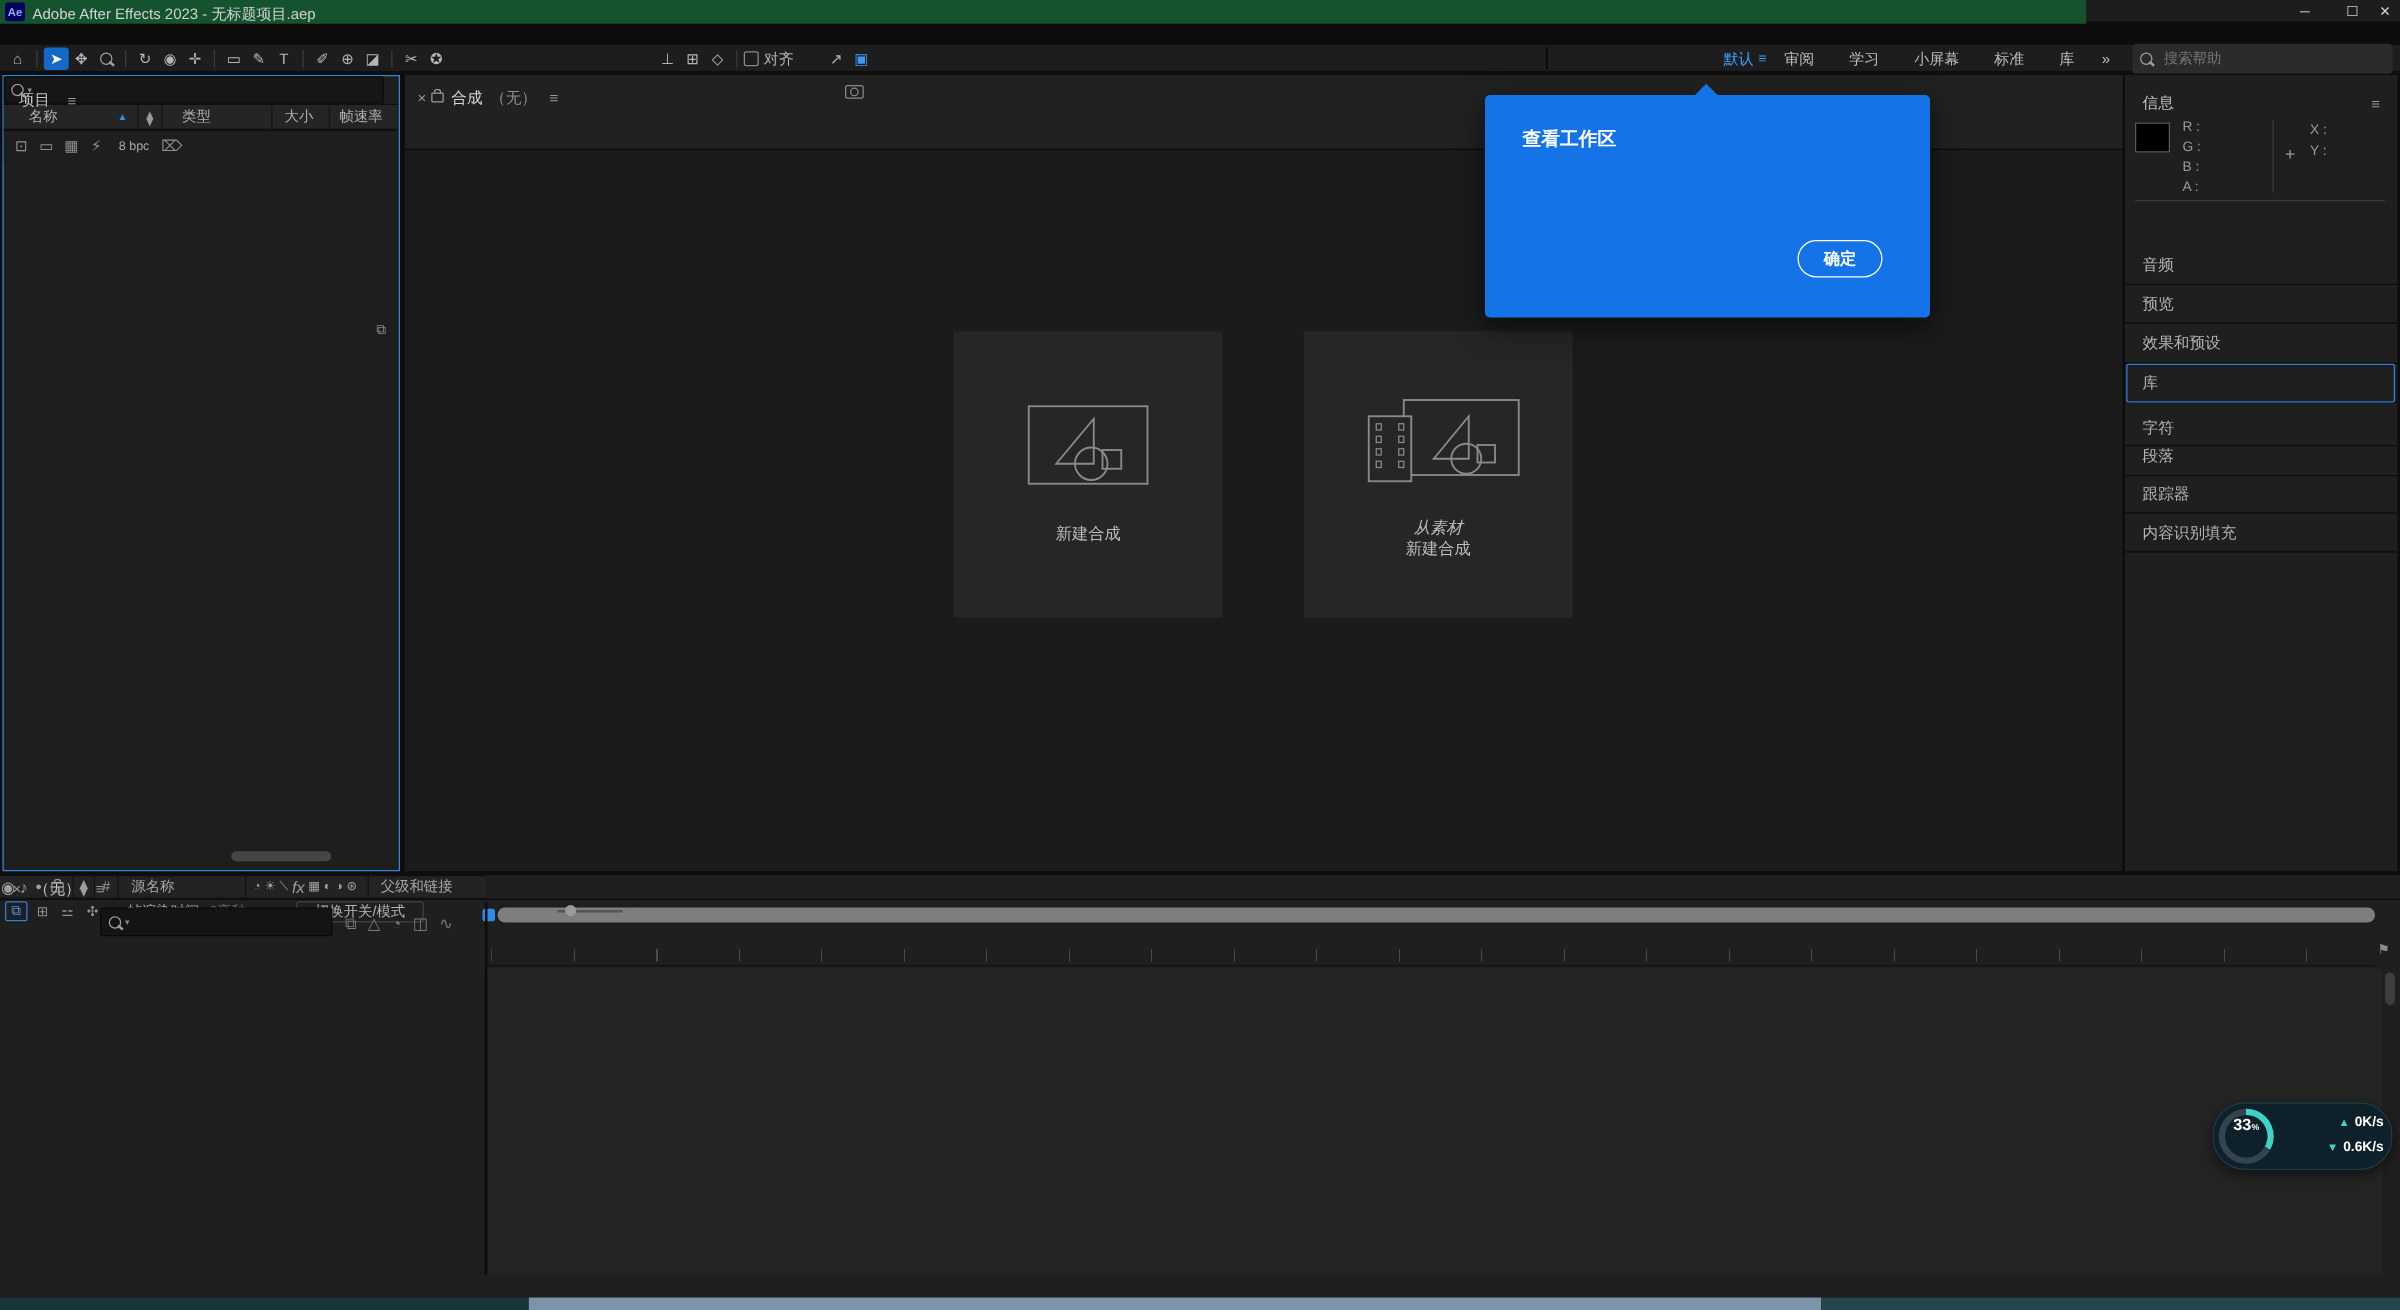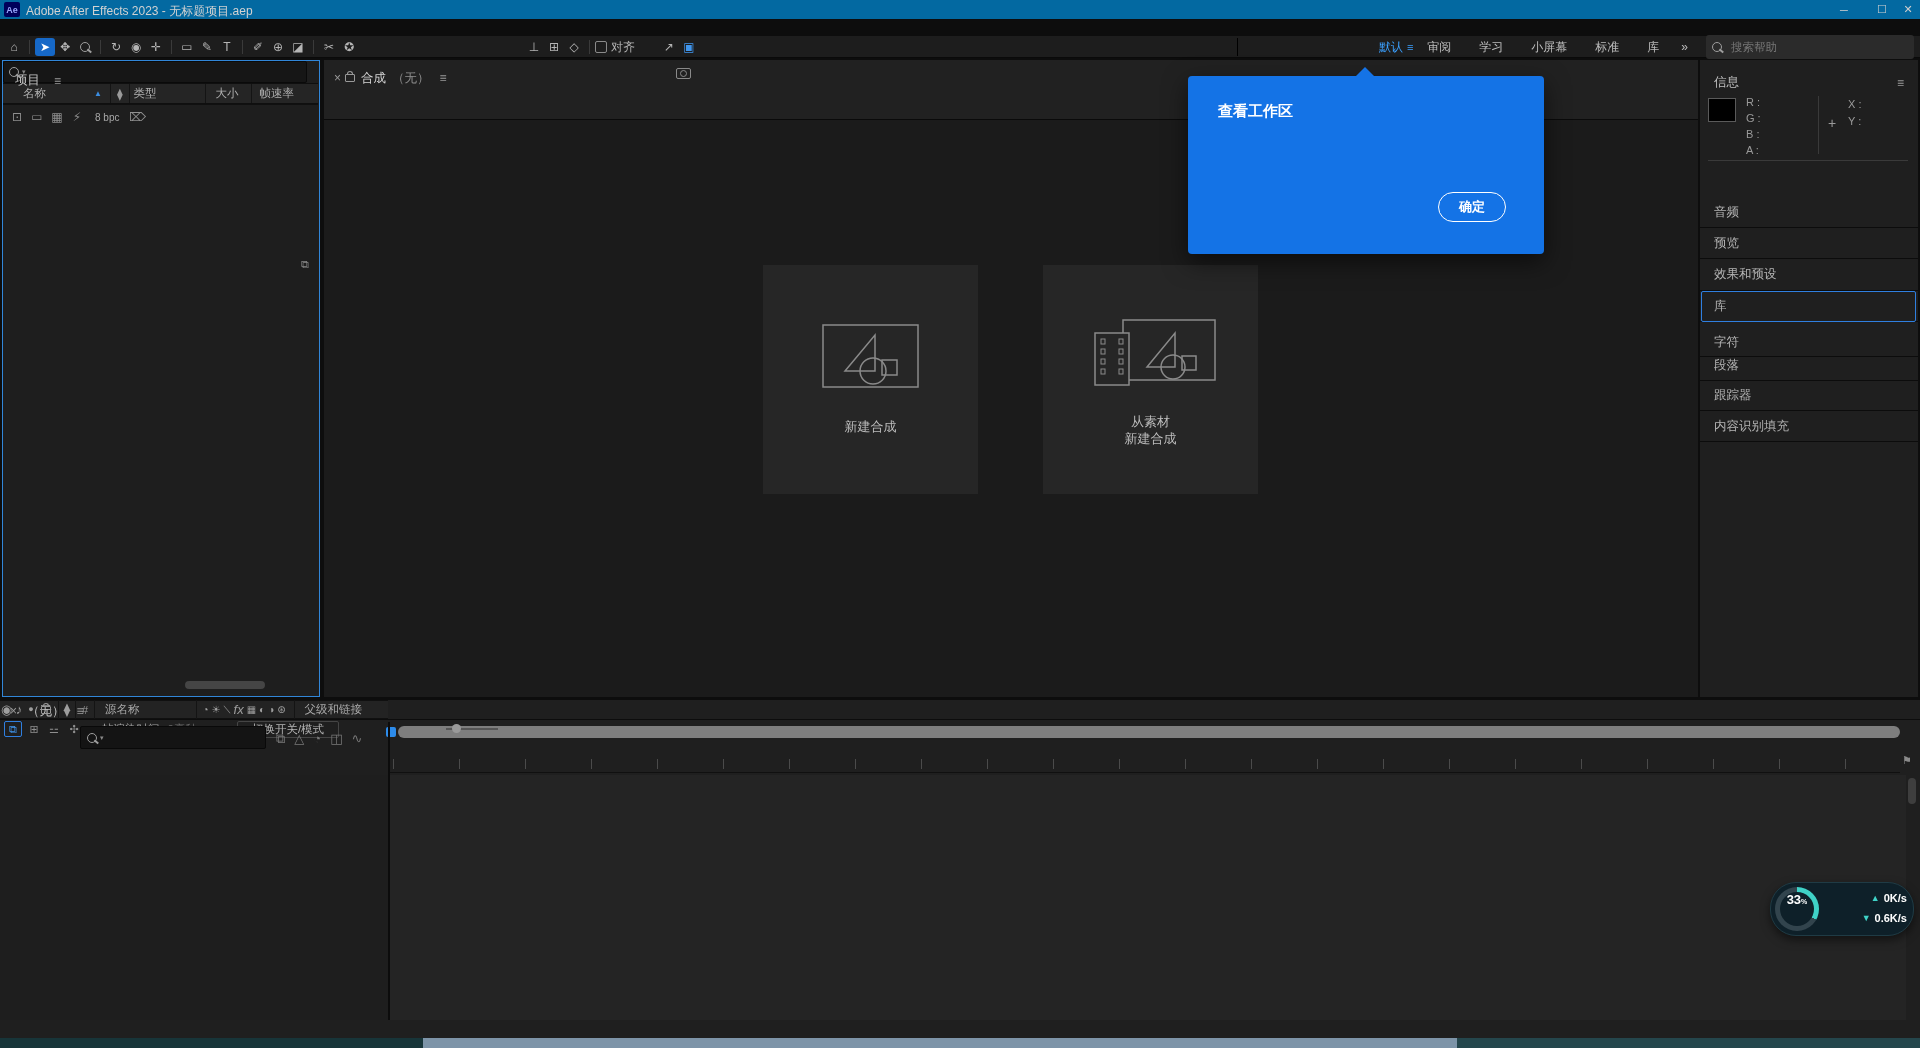--- a/index.html
+++ b/index.html
@@ -5,21 +5,21 @@
   html,body{margin:0;padding:0;background:#000;}
   #app{position:relative;width:1920px;height:1048px;background:#0d0d0d;overflow:hidden;
        font-family:"Liberation Sans","DejaVu Sans",sans-serif;color:#c8c8c8;
        -webkit-font-smoothing:antialiased;}
   .abs{position:absolute;}
   .row{display:flex;align-items:center;}
   .dim{color:#8a8a8a;}
   .vsep{width:1px;height:14px;background:#3a3a3a;margin:0 5px;}
   .icon{display:inline-flex;align-items:center;justify-content:center;color:#9e9e9e;font-size:13px;line-height:1;}
   
-  #titlebar{left:0;top:0;width:1920px;height:19px;background:#0369a1;}
+  #titlebar{left:0;top:0;width:1669px;height:19px;background:#14532d;}
   #ae-logo{left:4px;top:2px;width:16px;height:15px;background:#00005b;color:#99a8ff;
            font-size:9px;font-weight:bold;display:flex;align-items:center;justify-content:center;border-radius:2px;}
   #win-title{left:26px;top:3px;font-size:12px;color:#d2d2d2;white-space:nowrap;}
   .winbtn{top:0;width:38px;height:19px;display:flex;align-items:center;justify-content:center;color:#cfcfcf;font-size:11px;}
   
   #menubar{left:0;top:19px;width:1920px;height:17px;background:#1d1d1d;display:flex;align-items:center;padding-left:6px;box-sizing:border-box;}
   .menu-item{font-size:12px;color:#d4d4d4;padding:0 9px;white-space:nowrap;}
   
   #toolbar{left:0;top:36px;width:1920px;height:22px;background:#1d1d1d;border-bottom:1px solid #0a0a0a;box-sizing:border-box;}
   #tools{left:4px;top:0;height:22px;}
@@ -184,21 +184,21 @@
     <div id="proj-search">
       <span class="mag"></span>
       <span style="font-size:7px;color:#8a8a8a;margin-left:3px;">▾</span>
     </div>
     <div id="proj-cols">
       <span style="margin-left:20px;">名称</span>
       <span style="color:#3b8de0;font-size:8px;margin-left:48px;">▲</span>
       <span class="colsep" style="margin-left:8px;"></span>
       <span style="margin:0 6px;color:#9a9a9a;">⧫</span>
       <span class="colsep"></span>
-      <span style="margin-left:4px;">类型</span>
+      <span style="margin-left:16px;">类型</span>
       <span class="colsep" style="margin-left:48px;"></span>
       <span style="margin-left:10px;">大小</span>
       <span class="colsep" style="margin-left:12px;"></span>
       <span style="margin-left:8px;">帧速率</span>
     </div>
     <span class="abs icon" style="left:298px;top:198px;font-size:11px;color:#8a8a8a;">⧉</span>
     <div class="abs" style="left:0;top:193px;width:316px;height:417px;"></div>
     <div id="proj-bottom">
       <span class="pbicon" style="margin-left:4px;">⊡</span>
       <span class="pbicon">▭</span>
@@ -240,21 +240,21 @@
         <rect x="58" y="64" width="4" height="5" fill="none" stroke="#8a8a8a"></rect>
           <rect x="58" y="74" width="4" height="5" fill="none" stroke="#8a8a8a"></rect>
         <rect x="76" y="44" width="4" height="5" fill="none" stroke="#8a8a8a"></rect>
           <rect x="76" y="54" width="4" height="5" fill="none" stroke="#8a8a8a"></rect>
         <rect x="76" y="64" width="4" height="5" fill="none" stroke="#8a8a8a"></rect>
           <rect x="76" y="74" width="4" height="5" fill="none" stroke="#8a8a8a"></rect>
         <polygon points="104,72 132,38 132,72" fill="none" stroke="#8a8a8a" stroke-width="1.5"></polygon>
         <circle cx="130" cy="72" r="12" fill="none" stroke="#8a8a8a" stroke-width="1.5"></circle>
         <rect x="139" y="61" width="14" height="14" fill="none" stroke="#8a8a8a" stroke-width="1.5"></rect>
       </svg>
-      <div class="card-label" style="top:148px;">从素材</div>
+      <div class="card-label" style="top:148px;font-style:italic;">从素材</div>
       <div class="card-label" style="top:165px;">新建合成</div>
     </div>
 
     <div id="comp-bottom">
       <span class="dd">
         <span>(100%)</span>
         <span class="chev">∨</span>
       </span>
       <span class="cbicon">⊞</span>
       <span class="cbicon">◇</span>

